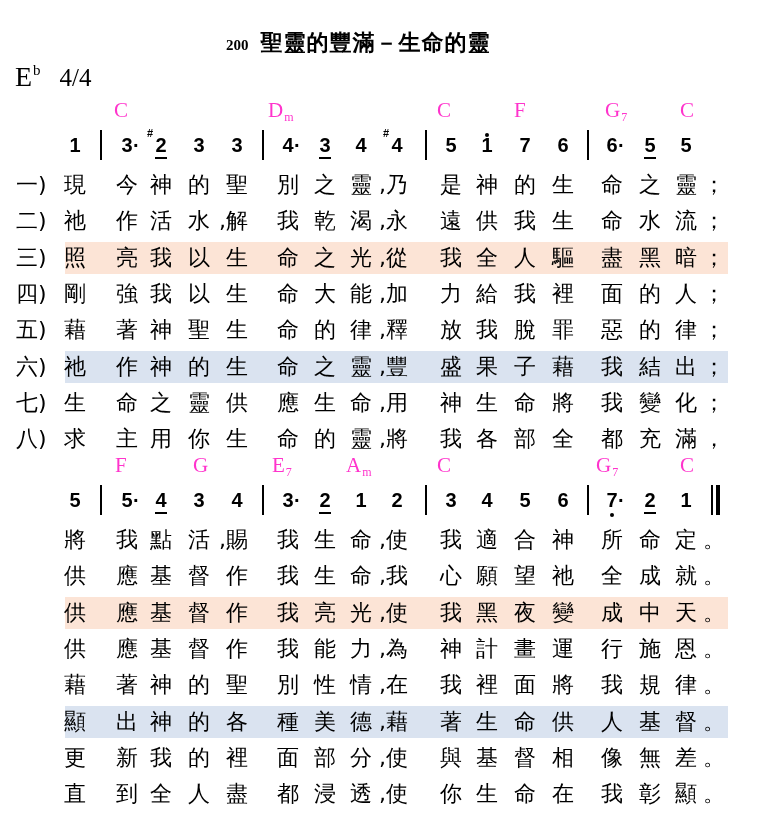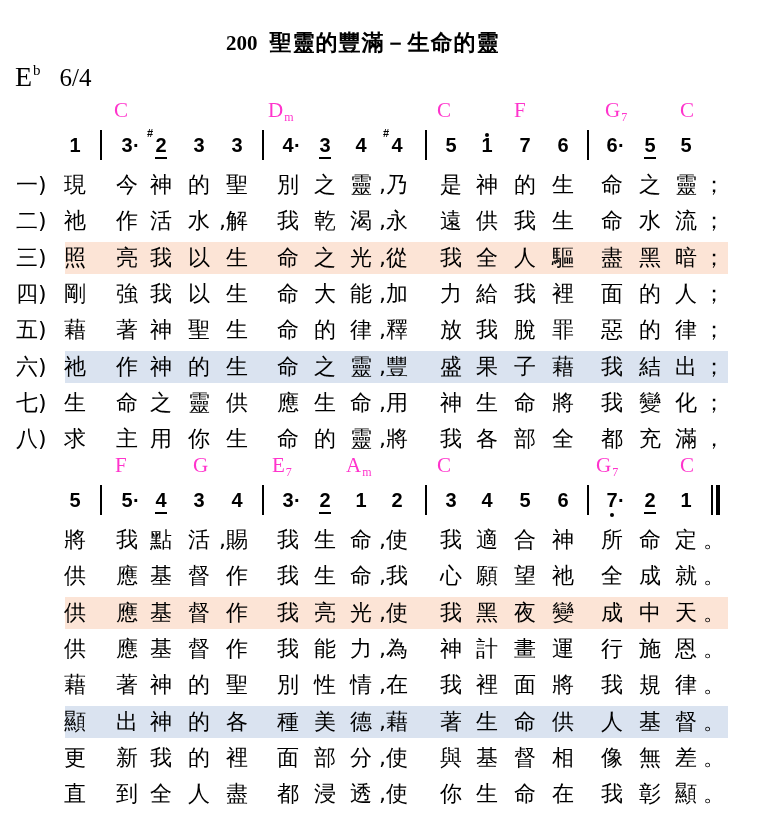--- a/index.html
+++ b/index.html
@@ -1,18 +1,18 @@
 <!DOCTYPE html>
 <html><head>
 <meta charset="utf-8">
 <style>
   html,body{margin:0;padding:0;background:#fff;}
   #page{position:relative;width:762px;height:840px;overflow:hidden;background:#fff;color:#000;font-family:"DejaVu Sans",sans-serif;}
   .title{position:absolute;left:226px;top:30px;height:26px;line-height:26px;white-space:nowrap;font-weight:bold;font-size:22px;}
-  .title .num{font-family:"Liberation Serif",serif;font-weight:bold;font-size:21px;margin-right:12px;}
+  .title .num{font-family:"Liberation Serif",serif;font-weight:bold;font-size:15px;margin-right:12px;}
   .title .name{font-family:"DejaVu Sans",sans-serif;font-weight:bold;font-size:22px;letter-spacing:1px;}
   .key{position:absolute;left:15px;top:62px;height:30px;line-height:30px;white-space:nowrap;font-family:"Liberation Serif",serif;}
   .key .tonic{font-size:28px;}
   .key .acc{font-size:15px;position:relative;top:-11px;margin-left:1px;}
   .key .time{font-size:25px;margin-left:19px;}
   .system{position:absolute;left:0;width:762px;height:345px;}
   #sys0{top:100px;}
   #sys1{top:455px;}
   .chord{position:absolute;top:0;height:20px;line-height:20px;font-family:"Liberation Serif",serif;font-size:21px;color:#ff33cc;white-space:nowrap;}
   .chord .sub{font-size:12px;position:relative;top:4px;margin-left:1px;}
@@ -42,21 +42,21 @@
 </head>
 <body>
 
 <div id="page">
 
   <div class="title">
     <span class="num">200</span><span class="name">聖靈的豐滿－生命的靈</span>
   </div>
 
   <div class="key">
-    <span class="tonic">E</span><span class="acc">b</span><span class="time">6/4</span>
+    <span class="tonic">E</span><span class="acc">b</span><span class="time">4/4</span>
   </div>
 
   <div class="system" id="sys0">
     <div>
       <span class="chord" style="left: 114px; color: rgb(255, 51, 204);"><span>C</span><span class="sub"></span></span>
       <span class="chord" style="left: 268px; color: rgb(255, 51, 204);"><span>D</span><span class="sub">m</span></span>
       <span class="chord" style="left: 437px; color: rgb(255, 51, 204);"><span>C</span><span class="sub"></span></span>
       <span class="chord" style="left: 514px; color: rgb(255, 51, 204);"><span>F</span><span class="sub"></span></span>
       <span class="chord" style="left: 605px; color: rgb(255, 51, 204);"><span>G</span><span class="sub">7</span></span>
       <span class="chord" style="left: 680px; color: rgb(255, 51, 204);"><span>C</span><span class="sub"></span></span>

